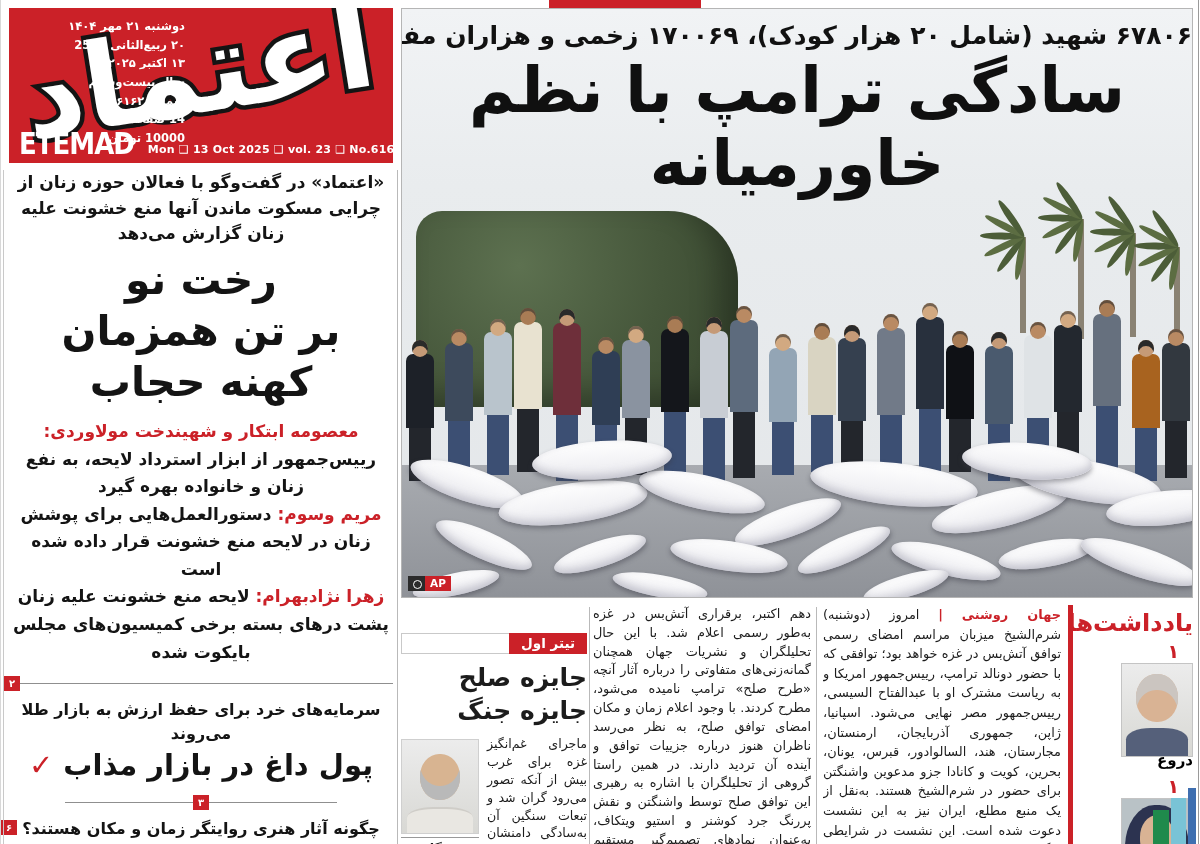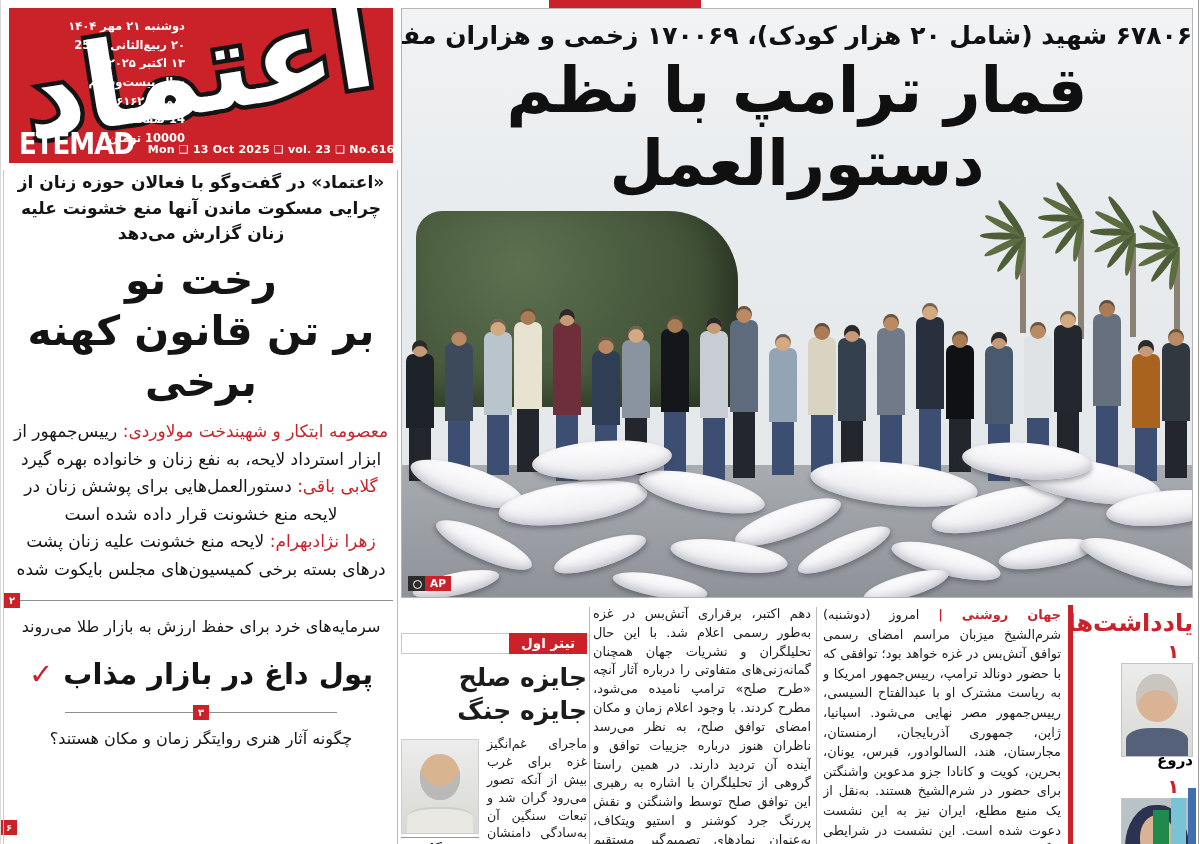--- a/index.html
+++ b/index.html
@@ -52,23 +52,23 @@
   .ap-cam { width:17px; height:15px; background:#2b2b2b; position:relative; }
   .ap-cam::after { content:""; position:absolute; left:5px; top:4px; width:7px; height:7px;
     border:1.6px solid #fff; border-radius:50%; }
   .ap-label { background:#cb2128; color:#fff; font-size:10.5px; font-weight:700;
     padding:1px 5px; line-height:13px; height:15px; }
 
   
   .left-rail { position:absolute; left:8px; top:170px; width:384px; text-align:center;
     color:#141414; }
   .kicker { font-size:17px; font-weight:900; line-height:1.5; }
-  .kicker-sm { font-size:16px; font-weight:400; line-height:1.5; }
+  .kicker-sm { font-size:16px; font-weight:700; line-height:1.5; }
   .big-head { font-size:41px; font-weight:900; line-height:1.25; letter-spacing:-0.5px; }
-  .bullets { margin-top:10px; font-size:17px; font-weight:400; line-height:1.62; }
+  .bullets { margin-top:10px; font-size:17px; font-weight:700; line-height:1.62; }
   .red { color:#cb2128; }
   .check { color:#cb2128; font-weight:900; }
   .mid-head { font-size:29px; font-weight:900; line-height:1.35; letter-spacing:-0.5px; }
   .rail-rule { position:relative; height:16px; margin:9px 0 7px; }
   .rail-rule .bar { position:absolute; left:0; right:0; top:8px; height:1px; background:#8f8f8f; }
   .rail-rule .bar.short { left:56px; right:56px; }
   .marker { position:absolute; width:16px; height:15px; background:#cb2128; color:#fff;
     font-size:10px; font-weight:700; line-height:15px; text-align:center; top:1px; z-index:2; }
   .marker.at-left { left:-5px; }
   .marker.centered { left:50%; transform:translateX(-50%); }
@@ -262,47 +262,47 @@
         <div class="shroud" style="left: 488px; bottom: 22px; width: 112px; height: 28px; transform: rotate(14deg);"></div>
         <div class="shroud" style="left: 596px; bottom: 30px; width: 96px; height: 26px; transform: rotate(-10deg);"></div>
         <div class="shroud" style="left: 676px; bottom: 20px; width: 124px; height: 30px; transform: rotate(18deg);"></div>
         <div class="shroud" style="left: 10px; bottom: 2px; width: 88px; height: 22px; transform: rotate(-12deg);"></div>
         <div class="shroud" style="left: 210px; bottom: 0px; width: 96px; height: 22px; transform: rotate(10deg);"></div>
         <div class="shroud" style="left: 460px; bottom: 0px; width: 88px; height: 22px; transform: rotate(-16deg);"></div>
         <div class="shroud" style="left: 560px; bottom: 118px; width: 130px; height: 36px; transform: rotate(4deg);"></div>
         <div class="shroud" style="left: 130px; bottom: 118px; width: 140px; height: 38px; transform: rotate(-4deg);"></div>
       </div>
     <div class="lead-overline">۶۷۸۰۶ شهید (شامل ۲۰ هزار کودک)، ۱۷۰۰۶۹ زخمی و هزاران مفقود در جنگ غزه</div>
-    <div class="lead-headline">قمار ترامپ با نظم دستورالعمل</div>
+    <div class="lead-headline">سادگی ترامپ با نظم خاورمیانه</div>
     <div class="ap-badge">
       <span class="ap-cam"></span>
       <span class="ap-label">AP</span>
     </div>
   </div>
 
   <div class="left-rail">
     <div class="kicker" style="padding:0 6px;">«اعتماد» در گفت‌وگو با فعالان حوزه زنان از چرایی مسکوت ماندن آنها منع خشونت علیه زنان گزارش می‌دهد</div>
     <div class="big-head" style="margin-top:8px;">رخت نو</div>
-    <div class="big-head">بر تن قانون کهنه برخی</div>
+    <div class="big-head">بر تن همزمان کهنه حجاب</div>
     <div class="bullets">
       <div><span class="red">معصومه ابتکار و شهیندخت مولاوردی:</span>
         <span>رییس‌جمهور از ابزار استرداد لایحه، به نفع زنان و خانواده بهره گیرد</span></div>
-      <div><span class="red">گلابی باقی:</span>
+      <div><span class="red">مریم وسوم:</span>
         <span>دستورالعمل‌هایی برای پوشش زنان در لایحه منع خشونت قرار داده شده است</span></div>
       <div><span class="red">زهرا نژادبهرام:</span>
         <span>لایحه منع خشونت علیه زنان پشت درهای بسته برخی کمیسیون‌های مجلس بایکوت شده</span></div>
     </div>
 
     <div class="rail-rule">
       <span class="marker at-left">۲</span>
       <span class="bar"></span>
     </div>
 
     <div class="kicker-sm">سرمایه‌های خرد برای حفظ ارزش به بازار طلا می‌روند</div>
-    <div class="mid-head" style="margin-top:16px;">
+    <div class="mid-head" style="margin-top:0;">
       <span>پول داغ در بازار مذاب</span>
       <span class="check">✓</span>
     </div>
 
     <div class="rail-rule">
       <span class="marker centered">۳</span>
       <span class="bar short"></span>
     </div>
 
     <div class="kicker-sm">چگونه آثار هنری روایتگر زمان و مکان هستند؟</div>

